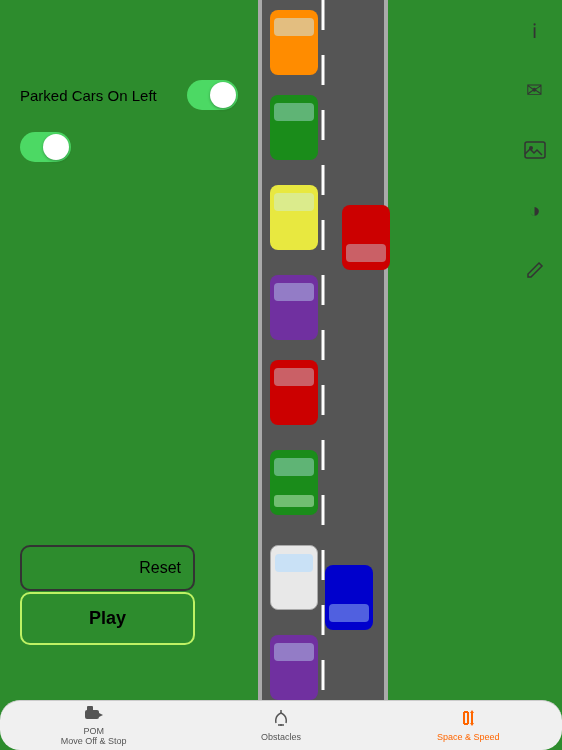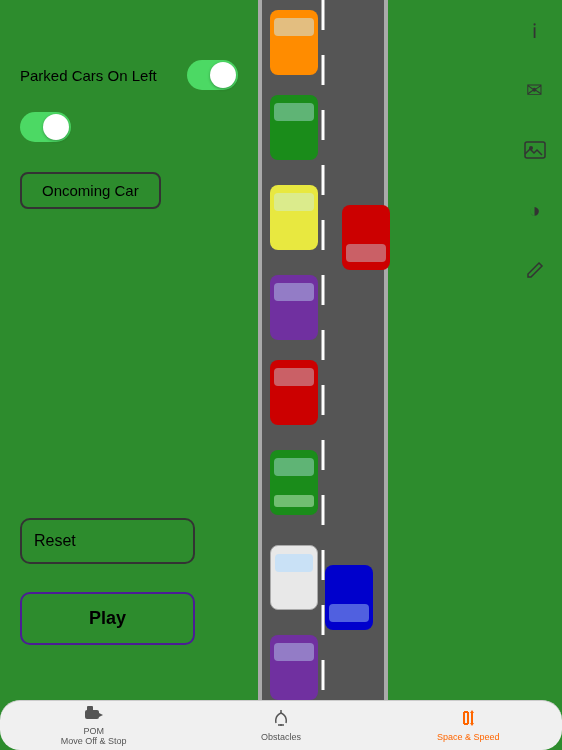--- a/index.html
+++ b/index.html
@@ -122,39 +122,39 @@
       padding: 8px 20px;
       font-size: 15px;
       font-weight: 500;
       cursor: pointer;
       margin-top: 30px;
       display: block;
     }
 
     .reset-btn {
       position: absolute;
-      bottom: 136px;
+      bottom: 109px;
       left: 20px;
       width: 175px;
       border: 2px solid #333;
       background: transparent;
       border-radius: 10px;
       padding: 12px;
       font-size: 16px;
       font-weight: 500;
       cursor: pointer;
-      text-align: left;
+      text-align: right;
     }
 
     .play-btn {
       position: absolute;
       bottom: 55px;
       left: 20px;
       width: 175px;
-      border: 2px solid #4c1d95;
+      border: 2px solid #bef264;
       background: transparent;
       border-radius: 10px;
       padding: 14px;
       font-size: 18px;
       font-weight: 600;
       cursor: pointer;
       text-align: center;
     }
 
     
@@ -273,32 +273,31 @@
 
   <div class="car" style="left:325px;top:565px;width:48px;height:65px;background:#0000cc;border-radius:8px;z-index:5;">
     <div style="position:absolute;bottom:8px;left:4px;right:4px;height:18px;background:rgba(200,240,255,0.4);border-radius:4px;"></div>
   </div>
 
   <div class="car" style="left:270px;top:635px;width:48px;height:65px;background:#7030a0;border-radius:8px;z-index:5;">
     <div style="position:absolute;top:8px;left:4px;right:4px;height:18px;background:rgba(200,240,255,0.4);border-radius:4px;"></div>
   </div>
 
   <div class="left-panel">
-    <div style="margin-top: 40px;">
+    <div style="margin-top: 60px;">
 
       <div class="toggle-row">
         <span class="toggle-label">Parked Cars On Left</span>
         <div class="toggle-switch"></div>
       </div>
 
       <div class="toggle-row">
         <div class="toggle-switch"></div>
       </div>
 
-      <button class="oncoming-car-btn">Oncoming Car</button>
     </div>
 
     <button class="reset-btn">Reset</button>
 
     <button class="play-btn">Play</button>
   </div>
 
   <div class="right-panel">
     <div class="right-icon">ℹ</div>
     <div class="right-icon">✉</div>

